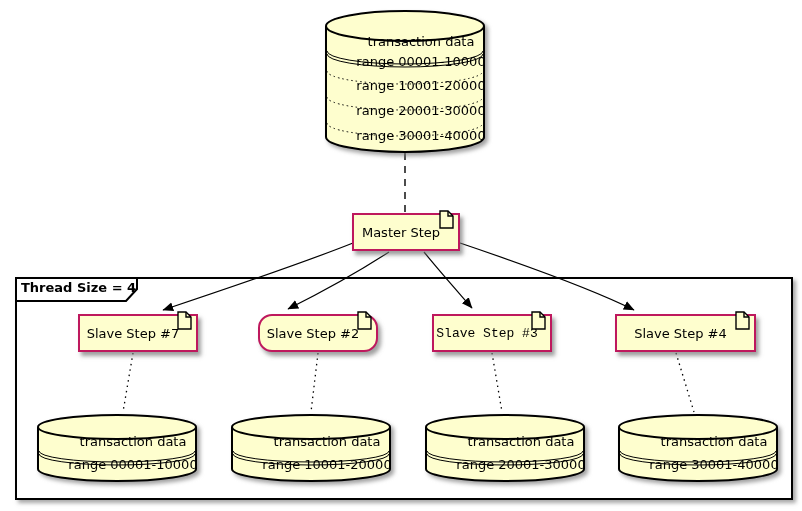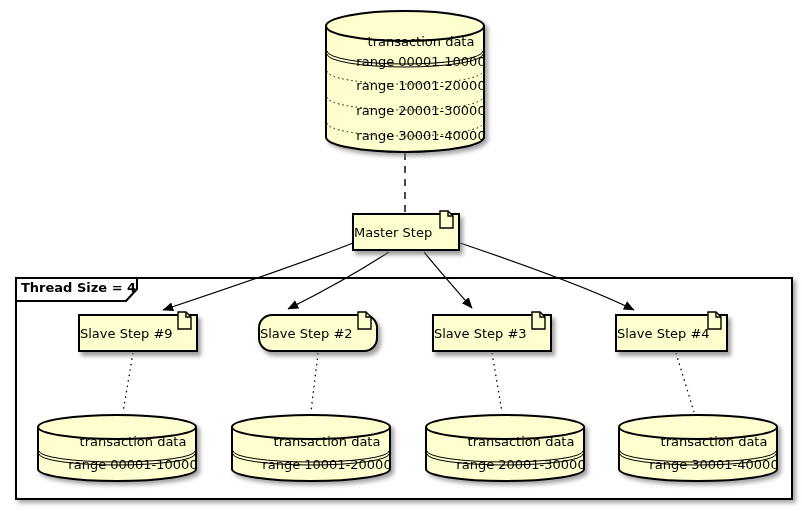--- a/index.html
+++ b/index.html
@@ -16,23 +16,23 @@
     box-shadow:3px 3px 4px rgba(120,120,120,0.65);
   }
   .frame-tab{position:absolute;left:15px;top:277px;width:130px;height:25px;}
   .frame-tab-label{
     position:absolute;left:21px;top:280px;width:110px;
     font-weight:bold;font-size:13px;white-space:nowrap;
   }
   
   .node-box{
     position:absolute;height:38px;background:var(--node-fill,#FEFECE);
-    border:2px solid #000000;box-sizing:border-box;
+    border:2px solid #be185d;box-sizing:border-box;
     box-shadow:3px 4px 4px rgba(120,120,120,0.7);
-    display:flex;align-items:center;justify-content:flex-start;
+    display:flex;align-items:center;justify-content:center;
   }
   .node-box .label{padding-right:10px;white-space:nowrap;}
   .artifact{position:absolute;right:4px;top:-5px;width:15px;height:19px;}
   
   .cyl{position:absolute;}
   .cyl svg{position:absolute;top:0;left:0;filter:drop-shadow(3px 3px 2px rgba(120,120,120,0.7));}
   .cyl .txt{position:absolute;left:16px;width:100%;text-align:center;height:16px;line-height:16px;white-space:nowrap;}
 </style>
 </head>
 <body>
@@ -84,41 +84,41 @@
 
   <div class="node-box" style="left:352px;top:213px;width:108px;">
     <span class="label">Master Step</span>
     <svg class="artifact" viewBox="0 0 15 19">
       <path d="M1,1 H9 L14,6 V18 H1 Z" fill="#FEFECE" stroke="#000" stroke-width="1.4"></path>
       <path d="M9,1 V6 H14" fill="none" stroke="#000" stroke-width="1.4"></path>
     </svg>
   </div>
 
   <div class="node-box" style="left:78px;top:314px;width:120px;">
-    <span class="label">Slave Step #9</span>
+    <span class="label">Slave Step #7</span>
     <svg class="artifact" viewBox="0 0 15 19">
       <path d="M1,1 H9 L14,6 V18 H1 Z" fill="#FEFECE" stroke="#000" stroke-width="1.4"></path>
         <path d="M9,1 V6 H14" fill="none" stroke="#000" stroke-width="1.4"></path>
     </svg>
   </div>
   <div class="node-box" style="left:258px;top:314px;width:120px;border-radius:14px;">
     <span class="label">Slave Step #2</span>
     <svg class="artifact" viewBox="0 0 15 19">
       <path d="M1,1 H9 L14,6 V18 H1 Z" fill="#FEFECE" stroke="#000" stroke-width="1.4"></path>
         <path d="M9,1 V6 H14" fill="none" stroke="#000" stroke-width="1.4"></path>
     </svg>
   </div>
-  <div class="node-box" style="left:432px;top:314px;width:120px;">
+  <div class="node-box" style="left:432px;top:314px;width:120px;font-family:Liberation Mono, monospace;">
     <span class="label">Slave Step #3</span>
     <svg class="artifact" viewBox="0 0 15 19">
       <path d="M1,1 H9 L14,6 V18 H1 Z" fill="#FEFECE" stroke="#000" stroke-width="1.4"></path>
         <path d="M9,1 V6 H14" fill="none" stroke="#000" stroke-width="1.4"></path>
     </svg>
   </div>
-  <div class="node-box" style="left:615px;top:314px;width:113px;">
+  <div class="node-box" style="left:615px;top:314px;width:141px;">
     <span class="label">Slave Step #4</span>
     <svg class="artifact" viewBox="0 0 15 19">
       <path d="M1,1 H9 L14,6 V18 H1 Z" fill="#FEFECE" stroke="#000" stroke-width="1.4"></path>
         <path d="M9,1 V6 H14" fill="none" stroke="#000" stroke-width="1.4"></path>
     </svg>
   </div>
 
   <div class="cyl" style="left:37px;top:414px;width:160px;height:68px;">
     <svg width="160" height="68" viewBox="0 0 160 68">
       <path d="M1,13 A79,12 0 0 1 159,13 V55 A79,12 0 0 1 1,55 Z" fill="#FEFECE" stroke="#000" stroke-width="2"></path>

